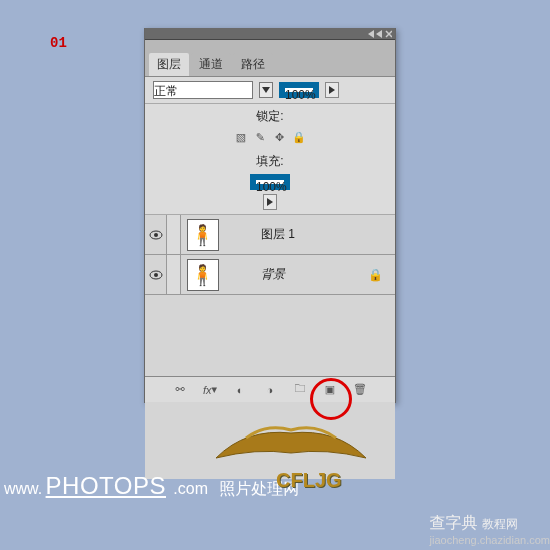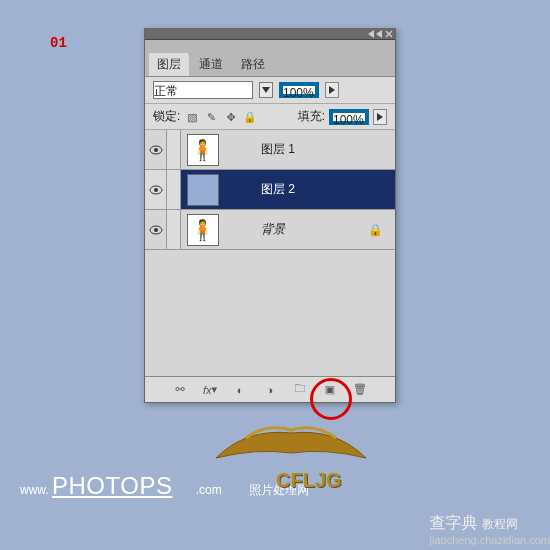--- a/index.html
+++ b/index.html
@@ -50,32 +50,32 @@
     background: #fff; padding: 1px 0; font-size: 12px;
     display: flex; align-items: flex-start; position: relative;
   }
   .caret {
     width: 14px; height: 16px; border: 1px solid #777;
     background: #e8e8e8; display: flex;
     align-items: center; justify-content: center;
   }
   .lbl { font-size: 12px; color: #222; }
   .pct-input {
-    width: 40px; height: 16px; border: 4px solid #0369a1;
+    width: 40px; height: 16px; border: 6px solid #0369a1;
     background: #fff; text-align: right; padding-right: 2px;
     font-size: 12px;
   }
   .arrow-btn {
     width: 14px; height: 16px; border: 1px solid #888;
     background: #e8e8e8; display: flex;
     align-items: center; justify-content: center;
   }
   .row2 {
     display: flex; align-items: center; padding: 4px 8px;
-    gap: 4px; border-bottom: 1px solid #aaa;
+    gap: 4px; border-bottom: 1px solid #aaa; flex-direction: column;
   }
   .lock-icons span {
     display: inline-block; width: 16px; height: 16px; color: #555;
     font-size: 11px; text-align:center; line-height:16px;
   }
   .layers { background: #d5d5d5; height: 264px; overflow: hidden; }
   .layer-row {
     display: flex; align-items: center; height: 40px;
     border-bottom: 1px solid #999;
   }
@@ -111,21 +111,21 @@
     position: absolute; top: 378px; left: 310px;
     width: 42px; height: 42px; border: 3px solid #d00;
     border-radius: 50%; pointer-events:none;
   }
   
   .wm-left {
     position: absolute; left: 0; bottom: 50px;
     color: #fff; font-family: Arial;
   }
   .wm-left .dom { font-size: 24px; letter-spacing:0.5px;text-decoration:underline; }
-  .wm-left .sub { font-size: 12px; padding-left: 20px; }
+  .wm-left .sub { font-size: 16px; padding-left: 4px; }
   .gold-crest {
     position: absolute; left: 206px; bottom: 72px;
     width: 170px; height: 60px;
   }
   .gold-text {
     position: absolute; left: 232px; bottom: 58px;
     color: #b5891f; font-weight: bold; font-size: 20px;
     font-family: Arial; text-shadow: 1px 1px 0 #553; margin-left: 44px;
   }
   .wm-br {
@@ -197,31 +197,20 @@
             <ellipse cx="7" cy="5" rx="6" ry="4" fill="none" stroke="#333"></ellipse>
             <circle cx="7" cy="5" r="2" fill="#333"></circle>
           </svg>
       </div>
       <div class="link-col"></div>
       <div class="thumb">
           <span class="person-thumb">🧍</span>
         </div>
       <span class="layer-name">图层 1</span>
     </div>
-    <div class="layer-row selected">
-      <div class="eye-col" style="background:#dcdcdc">
-        <svg width="14" height="10">
-            <ellipse cx="7" cy="5" rx="6" ry="4" fill="none" stroke="#333"></ellipse>
-            <circle cx="7" cy="5" r="2" fill="#333"></circle>
-          </svg>
-      </div>
-      <div class="link-col"></div>
-      <div class="thumb blue"></div>
-      <span class="layer-name">图层 2</span>
-    </div>
     <div class="layer-row">
       <div class="eye-col">
         <svg width="14" height="10">
             <ellipse cx="7" cy="5" rx="6" ry="4" fill="none" stroke="#333"></ellipse>
             <circle cx="7" cy="5" r="2" fill="#333"></circle>
           </svg>
       </div>
       <div class="link-col"></div>
       <div class="thumb">
           <span class="person-thumb">🧍</span>

